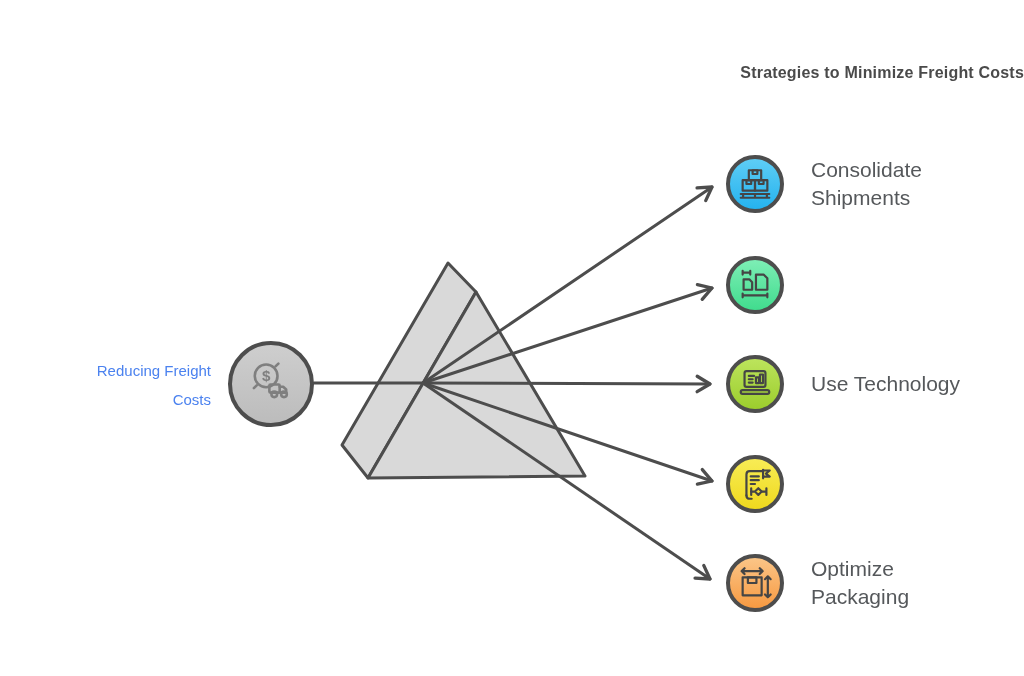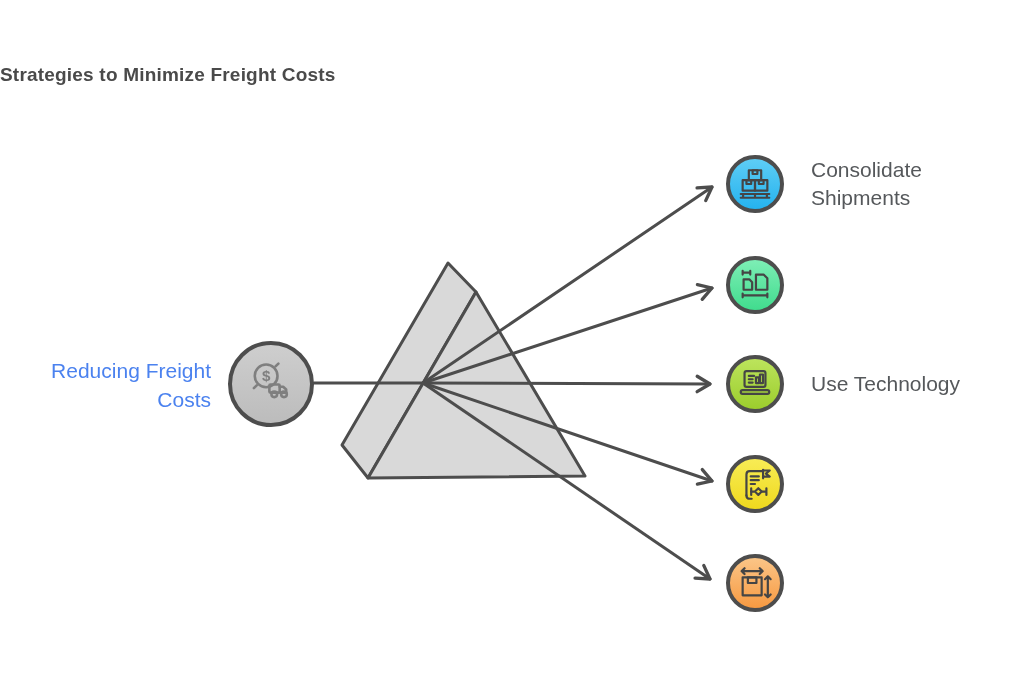--- a/index.html
+++ b/index.html
@@ -13,21 +13,21 @@
   *{margin:0;padding:0;box-sizing:border-box;}
   html,body{width:1024px;height:676px;}
   body{
     background:var(--bg);
     font-family:"Liberation Sans", sans-serif;
     position:relative;
     overflow:hidden;
   }
   .title{
     position:absolute;top:64px;left:0;width:1024px;
-    text-align:left;font-size:19px;font-weight:bold;
+    text-align:right;font-size:16px;font-weight:bold;
     color:var(--title-color);letter-spacing:.2px;
   }
   svg.diagram{position:absolute;left:0;top:0;}
   svg.diagram .face{fill:var(--prism-fill);stroke:var(--stroke);stroke-width:3;stroke-linejoin:round;}
   svg.diagram .ray{stroke:var(--stroke);stroke-width:3;fill:none;stroke-linecap:round;}
   .node{
     position:absolute;left:726px;height:66px;
     display:flex;align-items:center;gap:27px;
   }
   .node-circle{
@@ -36,21 +36,21 @@
     display:flex;align-items:center;justify-content:center;
     flex:0 0 auto;
   }
   .node-label{
     font-size:21px;line-height:28px;color:var(--label-color);
     white-space:pre-line;
   }
   .ni{stroke:#454545;fill:none;stroke-width:2.3;stroke-linecap:round;stroke-linejoin:round;}
   .source-label{
     position:absolute;left:25px;top:356px;width:186px;
-    text-align:right;font-size:21px;line-height:29px;
+    text-align:right;font-size:15px;line-height:29px;
     color:var(--accent);white-space:pre-line;
   }
   .source-circle{
     position:absolute;left:228px;top:341px;width:86px;height:86px;
     border-radius:50%;border:4px solid var(--stroke);
     display:flex;align-items:center;justify-content:center;
   }
   .si{stroke:#7f7f7f;fill:none;stroke-width:2.4;stroke-linecap:round;stroke-linejoin:round;}
 </style>
 </head>
@@ -149,13 +149,15 @@
 
 <div class="node" style="top:550px">
   <div class="node-circle" style="background: linear-gradient(rgb(251, 197, 135) 0%, rgb(247, 154, 66) 100%);">
     <svg class="ni" width="38" height="38" viewBox="0 0 40 40">
       <rect x="7" y="14" width="20" height="19"></rect>
       <rect x="12.5" y="14" width="9" height="6"></rect>
       <path d="M6,7.5 H28 M9,4.5 L6,7.5 L9,10.5 M25,4.5 L28,7.5 L25,10.5"></path>
       <path d="M33.5,13 V35 M30.5,16 L33.5,13 L36.5,16 M30.5,32 L33.5,35 L36.5,32"></path>
     </svg>
   </div>
+  <div class="node-label">Optimize
+Packaging</div>
 </div>
 
 </body></html>

